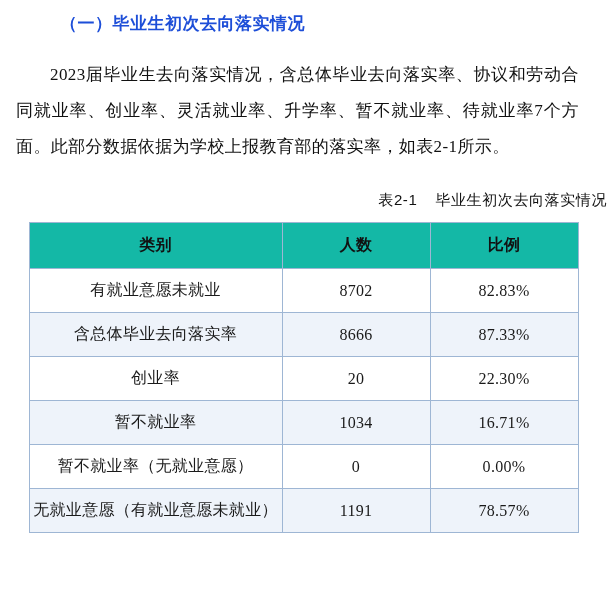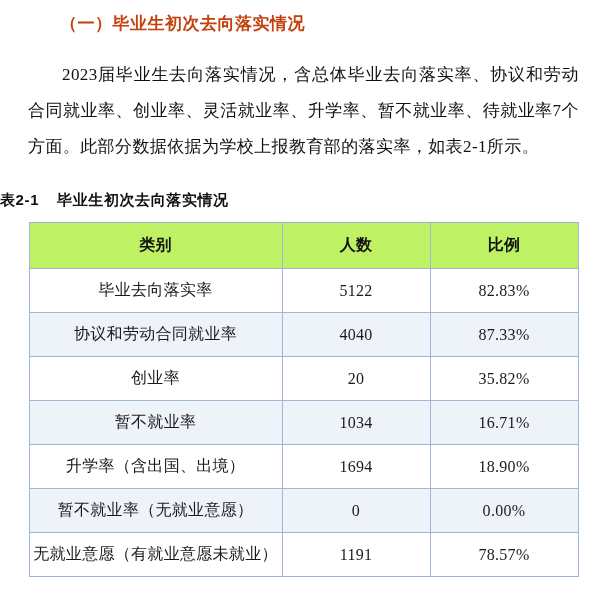--- a/index.html
+++ b/index.html
@@ -20,36 +20,36 @@
     height: 613px;
     padding: 0;
     box-sizing: border-box;
   }
   .section-heading {
     font-family: "Liberation Sans", "DejaVu Sans", sans-serif;
     font-weight: bold;
     font-size: 17px;
     letter-spacing: 0.5px;
     margin: 12px 0 0 60px;
-    color: #c2410c;
+    color: #1d4ed8;
   }
   .body-text {
-    margin: 22px 28px 0 28px;
+    margin: 22px 28px 0 16px;
     font-size: 17px;
     line-height: 36px;
     text-align: justify;
     text-justify: inter-ideograph;
     text-indent: 34px;
     letter-spacing: 0.4px;
     color: #111111;
   }
   .table-caption {
-    text-align: left;
+    text-align: right;
     font-family: "Liberation Sans", "DejaVu Sans", sans-serif;
-    font-weight: bold;
+    font-weight: normal;
     font-size: 15px;
     letter-spacing: 0.6px;
     margin: 26px 0 12px 0;
     color: #111111;
   }
   .table-caption .cap-gap {
     display: inline-block;
     width: 18px;
   }
   table.data-table {
@@ -61,21 +61,21 @@
   table.data-table th,
   table.data-table td {
     border: 1px solid #9eb6d4;
     height: 41px;
     text-align: center;
     vertical-align: middle;
     font-size: 16px;
     letter-spacing: 0.3px;
   }
   table.data-table thead th {
-    background: #bef264;
+    background: #14b8a6;
     font-family: "Liberation Sans", "DejaVu Sans", sans-serif;
     font-weight: bold;
     font-size: 16px;
     color: #111111;
     height: 43px;
   }
   table.data-table tbody tr:nth-child(odd) td {
     background: #ffffff;
   }
   table.data-table tbody tr:nth-child(even) td {
@@ -106,43 +106,38 @@
     </colgroup>
     <thead>
       <tr>
         <th>类别</th>
         <th>人数</th>
         <th>比例</th>
       </tr>
     </thead>
     <tbody>
       <tr>
-        <td>毕业去向落实率</td>
-        <td>5122</td>
+        <td>有就业意愿未就业</td>
+        <td>8702</td>
         <td>82.83%</td>
       </tr>
       <tr>
-        <td>协议和劳动合同就业率</td>
-        <td>4040</td>
+        <td>含总体毕业去向落实率</td>
+        <td>8666</td>
         <td>87.33%</td>
       </tr>
       <tr>
         <td>创业率</td>
         <td>20</td>
-        <td>35.82%</td>
+        <td>22.30%</td>
       </tr>
       <tr>
         <td>暂不就业率</td>
         <td>1034</td>
         <td>16.71%</td>
-      </tr>
-      <tr>
-        <td>升学率（含出国、出境）</td>
-        <td>1694</td>
-        <td>18.90%</td>
       </tr>
       <tr>
         <td>暂不就业率（无就业意愿）</td>
         <td>0</td>
         <td>0.00%</td>
       </tr>
       <tr>
         <td>无就业意愿（有就业意愿未就业）</td>
         <td>1191</td>
         <td>78.57%</td>

